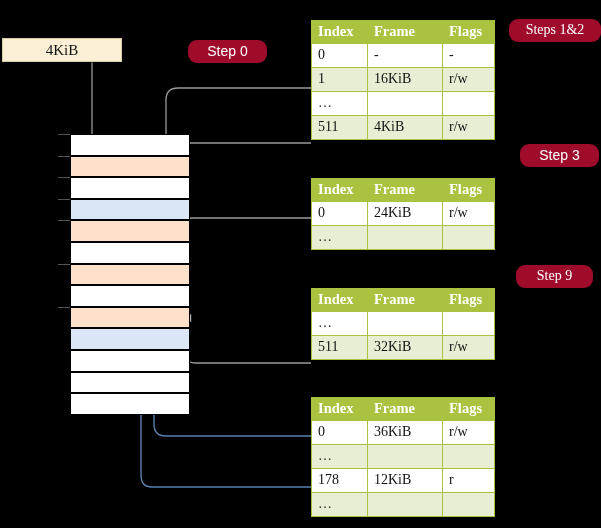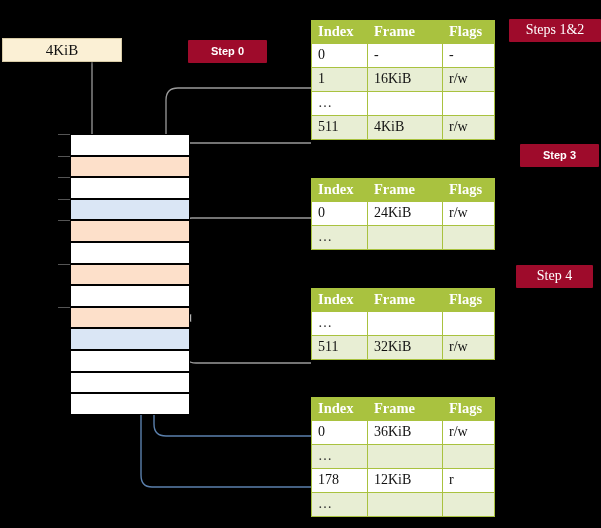--- a/index.html
+++ b/index.html
@@ -14,24 +14,24 @@
   .badge{
     position:absolute;
     background:#9e0b2b;
     color:#ffffff;
     font-family:"Liberation Serif", serif;
     font-size:14px;
     line-height:20px;
     padding:1px 9px 2px 9px;
     white-space:nowrap;
     box-shadow:0 1px 2px rgba(0,0,0,.6);
-    border-radius:1px;
+    border-radius:9px;
     text-align:center;
   }
-  .badge.sans{font-family:"Liberation Sans", sans-serif;font-size:11px;font-weight:bold;}
+  .badge.sans{font-family:"Liberation Sans", sans-serif;font-size:14px;}
 
   
   .framebox{
     position:absolute;
     background:#fbf0d5;
     border:1px solid #d8cba6;
     color:#111;
     font-family:"Liberation Serif", serif;
     font-size:15px;
     display:flex;align-items:center;justify-content:center;
@@ -140,21 +140,21 @@
   <div class="badge sans" style="left:188px;top:40px;width:61px;">
     <span>Step 0</span>
   </div>
   <div class="badge" style="left:509px;top:19px;width:74px;">
     <span>Steps 1&amp;2</span>
   </div>
   <div class="badge sans" style="left:520px;top:144px;width:61px;">
     <span>Step 3</span>
   </div>
   <div class="badge" style="left:516px;top:265px;width:59px;">
-    <span>Step 4</span>
+    <span>Step 9</span>
   </div>
 
   <div class="memblock">
       <div class="memrow" style="top: 0px;"></div>
       <div class="memrow orange" style="top: 21.6px;"></div>
       <div class="memrow" style="top: 43.2px;"></div>
       <div class="memrow blue" style="top: 64.8px;"></div>
       <div class="memrow orange" style="top: 86.4px;"></div>
       <div class="memrow" style="top: 108px;"></div>
       <div class="memrow orange" style="top: 129.6px;"></div>

